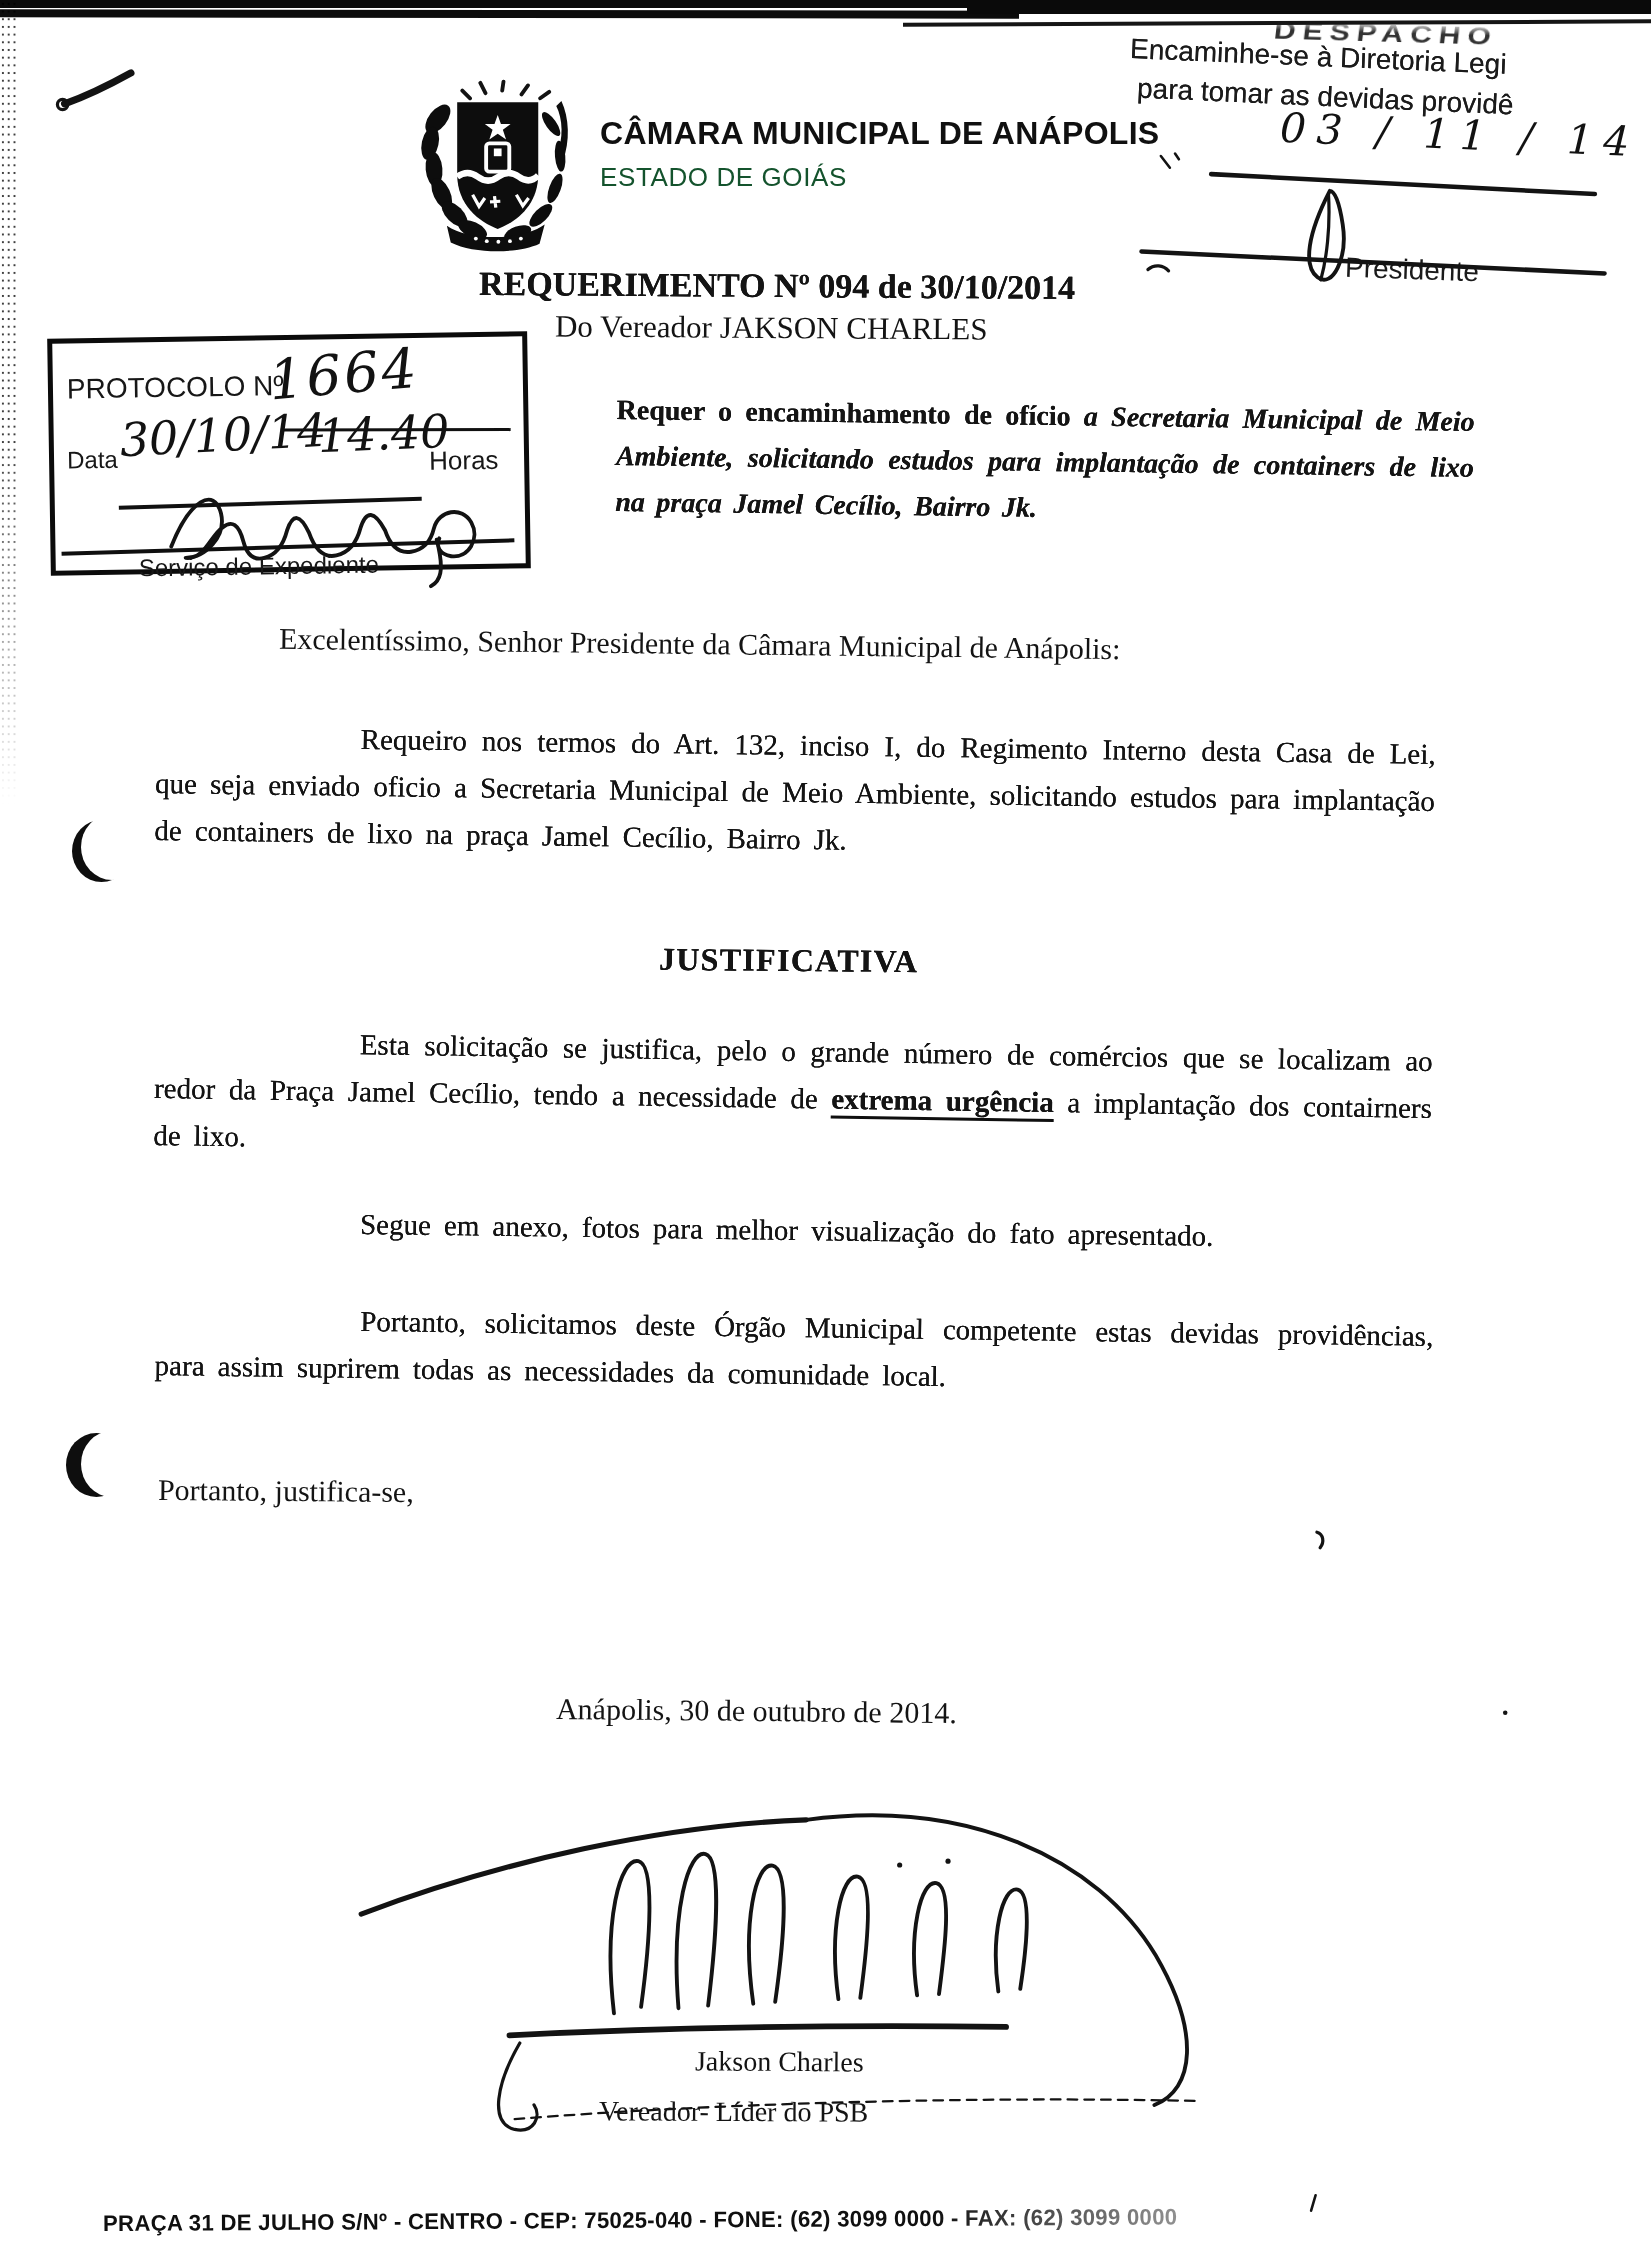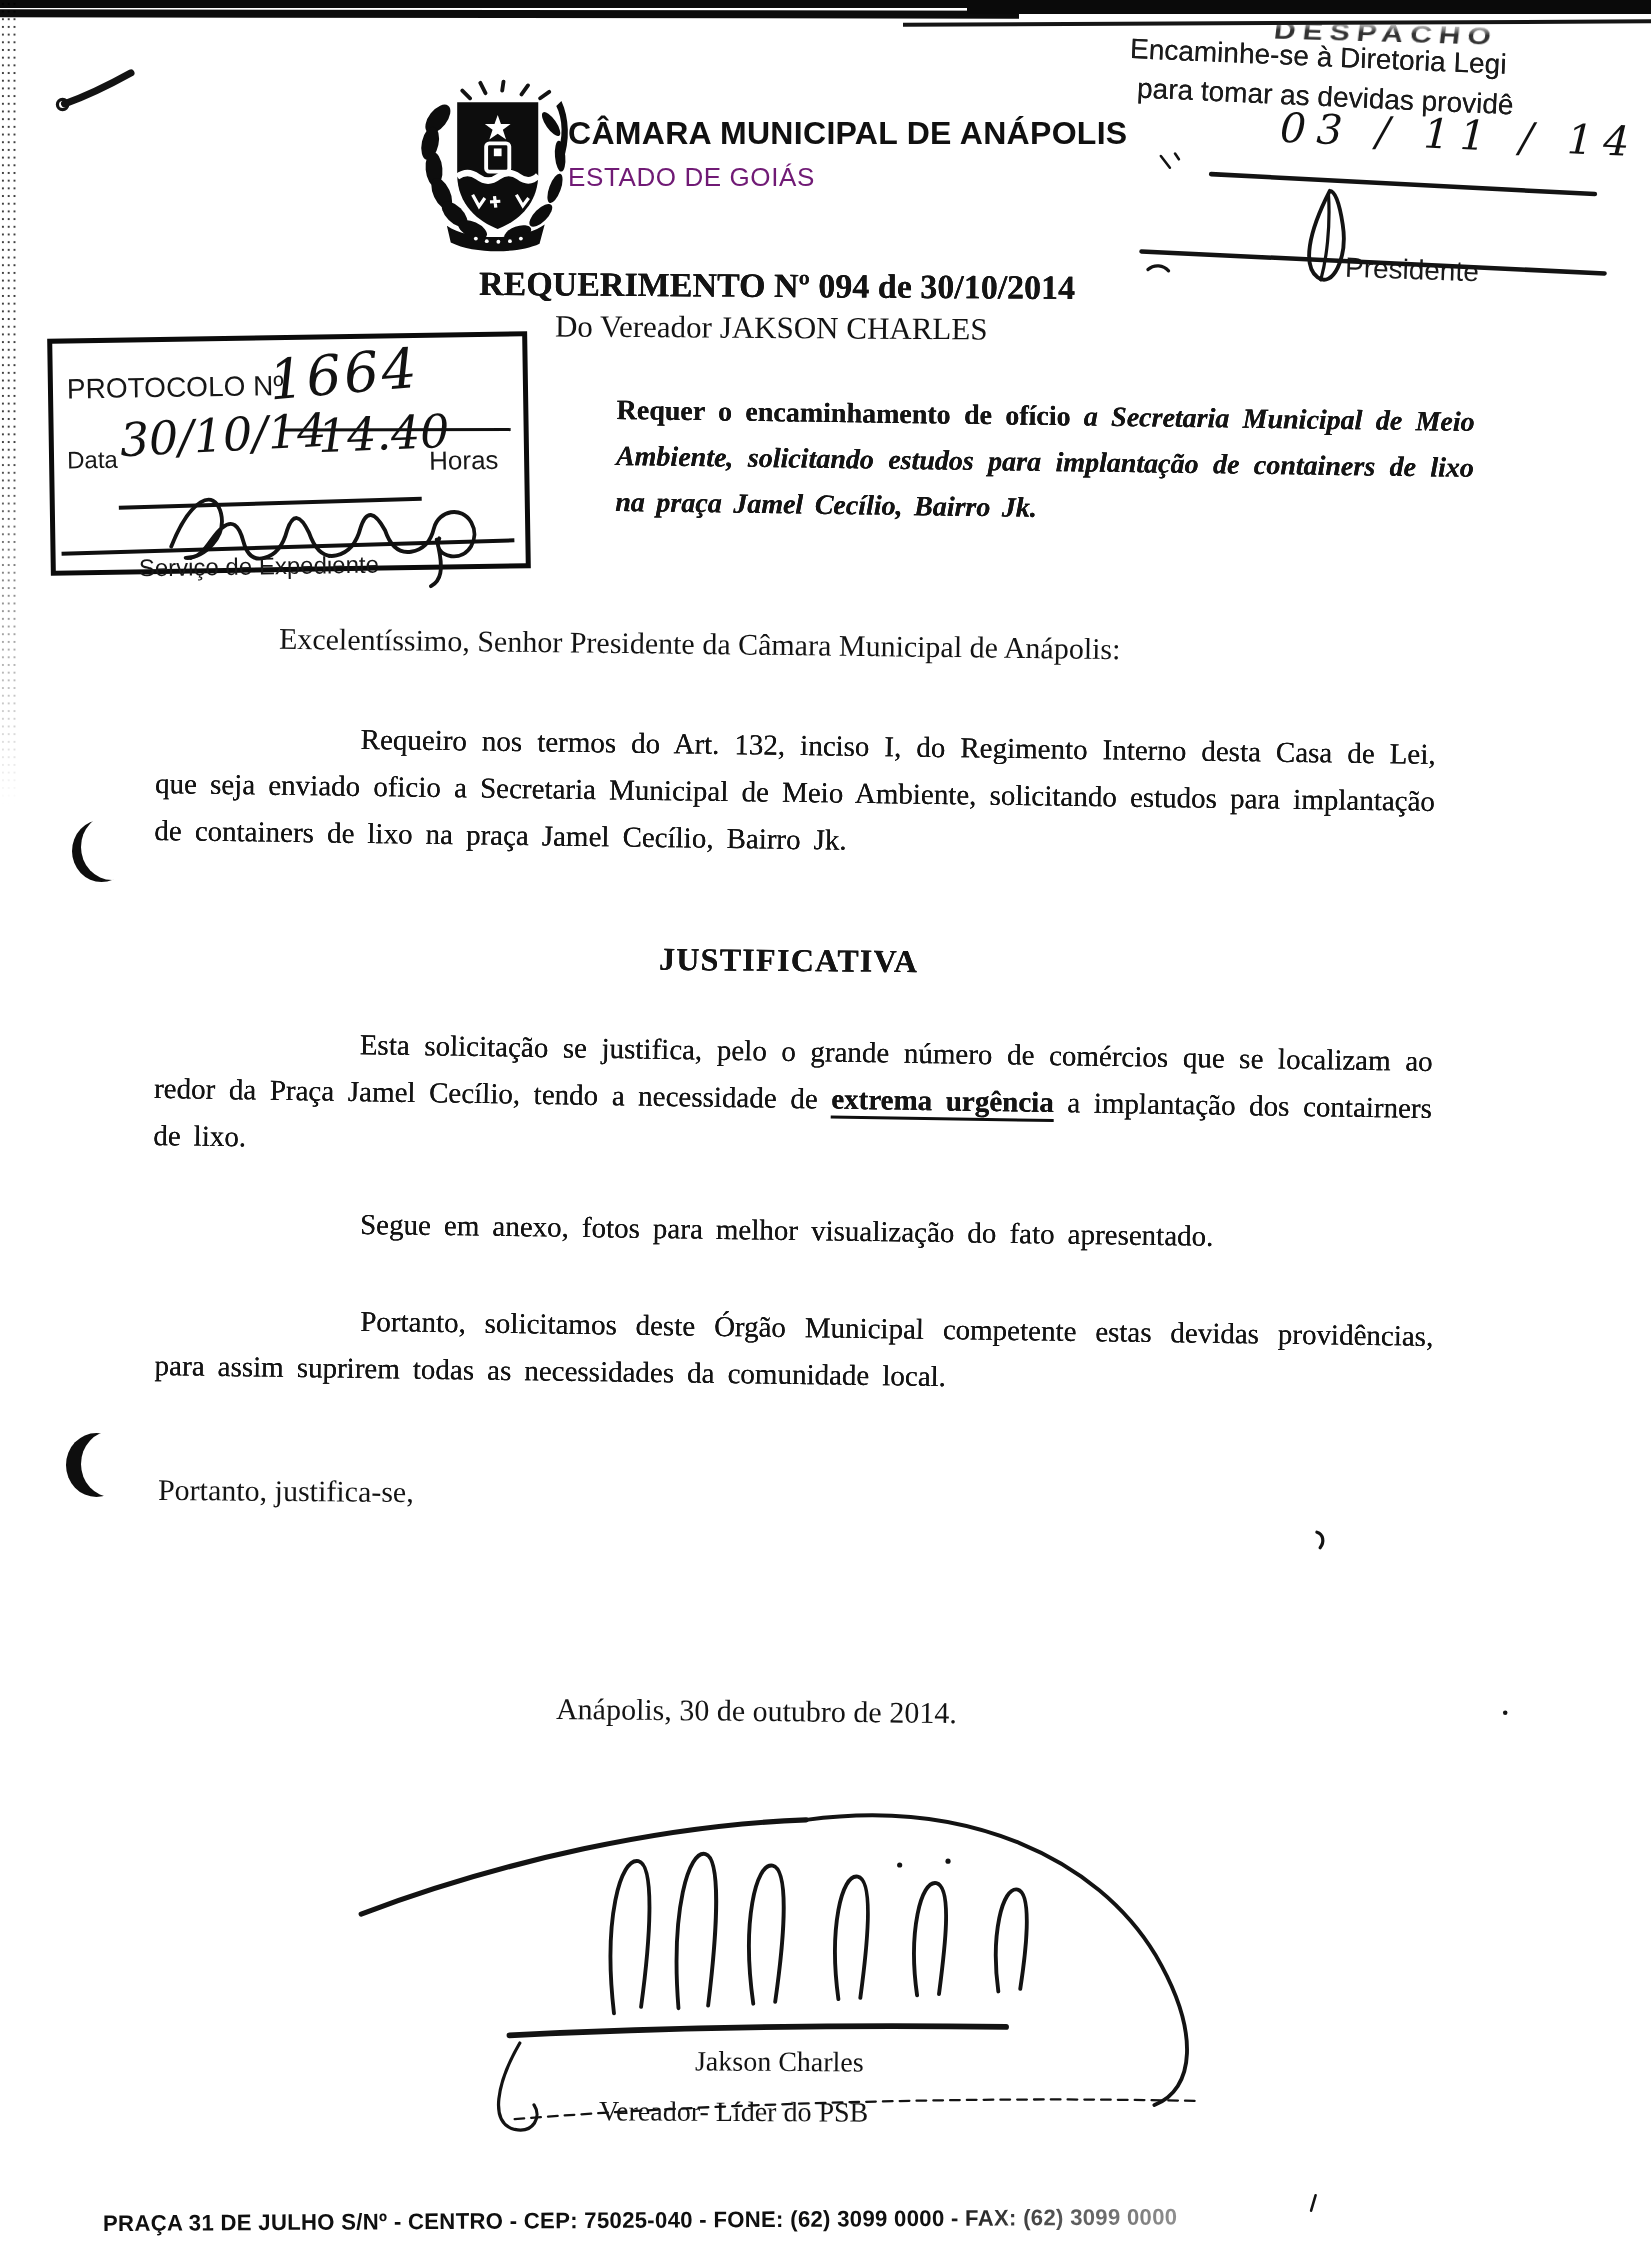--- a/index.html
+++ b/index.html
@@ -16,23 +16,23 @@
   .edge-speckle{
     top:0;left:0;width:17px;height:806px;opacity:.75;
     background-image:radial-gradient(#000 0.8px, transparent 1.2px);
     background-size:5.8px 7.7px;
     -webkit-mask-image:linear-gradient(to bottom,#000 0 55%,transparent 100%);
     mask-image:linear-gradient(to bottom,#000 0 55%,transparent 100%);
   }
   .cres-black{background:#0e0e0e;border-radius:50%;}
   .cres-white{background:#ffffff;border-radius:50%;}
   
-  .org{left:568px;top:115px;font-family:"Liberation Sans",sans-serif;}
+  .org{left:600px;top:115px;font-family:"Liberation Sans",sans-serif;}
   .org-name{font-size:32px;font-weight:bold;letter-spacing:0.3px;color:#101010;white-space:nowrap;}
-  .org-sub{font-size:26px;margin-top:10.3px;color:#701a75;letter-spacing:0.6px;}
+  .org-sub{font-size:26px;margin-top:10.3px;color:#14532d;letter-spacing:0.6px;}
   
   .despacho-title{
     left:1274px;top:17px;font-family:"Liberation Sans",sans-serif;font-size:30px;font-weight:bold;
     letter-spacing:7px;color:#1c1c1c;transform:rotate(1.6deg) scaleY(.78) skewX(-4deg);
     opacity:.9;filter:blur(0.4px);
     -webkit-mask-image:linear-gradient(to bottom,transparent 0,#000 45%);
     mask-image:linear-gradient(to bottom,transparent 0,#000 45%);
     white-space:nowrap;
   }
   .stamp-line{font-family:"Liberation Sans",sans-serif;font-size:28px;color:#1b1b1b;white-space:nowrap;

